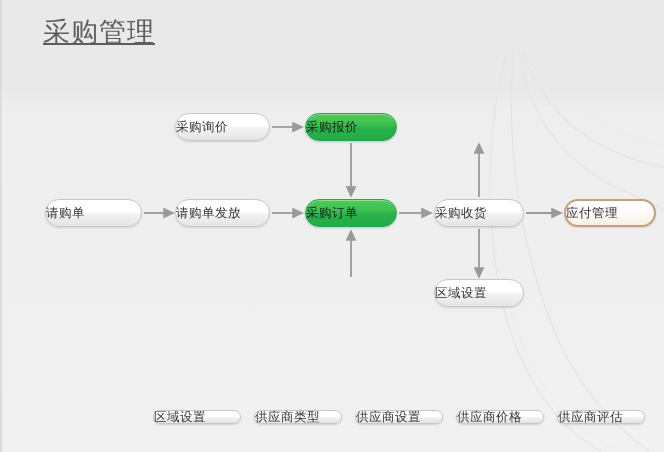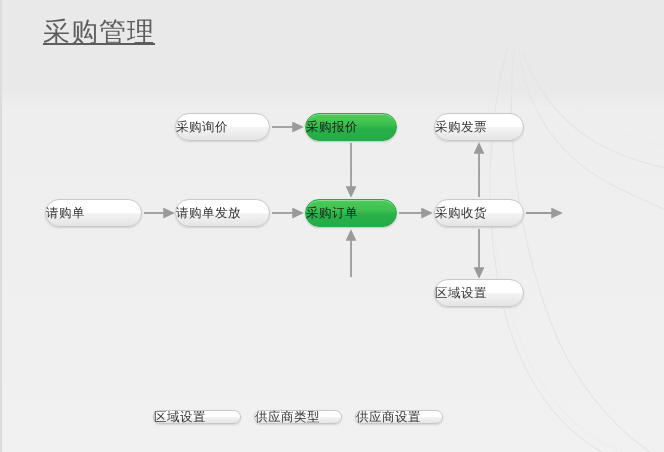--- a/index.html
+++ b/index.html
@@ -139,53 +139,59 @@
   </svg>
 
   <div class="node plain" style="left:173px; top:113px; width:95px;">
     <span>采购询价</span>
   </div>
 
   <div class="node green" style="left:303px; top:113px; width:92px;">
     <span>采购报价</span>
   </div>
 
-  <div class="node plain" style="left:432px; top:113px; width:90px;">
-    <span>采购发票</span>
-  </div>
 
   <div class="node plain" style="left:43px; top:199px; width:97px;">
     <span>请购单</span>
   </div>
 
   <div class="node green" style="left:303px; top:199px; width:92px;">
     <span>采购订单</span>
   </div>
 
   <div class="node plain" style="left:173px; top:199px; width:95px;">
     <span>请购单发放</span>
   </div>
 
   <div class="node plain" style="left:432px; top:199px; width:90px;">
     <span>采购收货</span>
   </div>
 
+  <div class="node accent" style="left:562px; top:199px; width:92px;">
+    <span>应付管理</span>
+  </div>
 
 
   <div class="node plain" style="left:432px; top:279px; width:90px;">
     <span>区域设置</span>
   </div>
 
   <div class="node plain bottom-node" style="left:151px; top:410px; width:88px;">
     <span>区域设置</span>
   </div>
 
   <div class="node plain bottom-node" style="left:252px; top:410px; width:88px;">
     <span>供应商类型</span>
   </div>
 
   <div class="node plain bottom-node" style="left:353px; top:410px; width:88px;">
     <span>供应商设置</span>
   </div>
 
+  <div class="node plain bottom-node" style="left:454px; top:410px; width:88px;">
+    <span>供应商价格</span>
+  </div>
 
+  <div class="node plain bottom-node" style="left:555px; top:410px; width:88px;">
+    <span>供应商评估</span>
+  </div>
 
 </div>
 
 </body></html>

